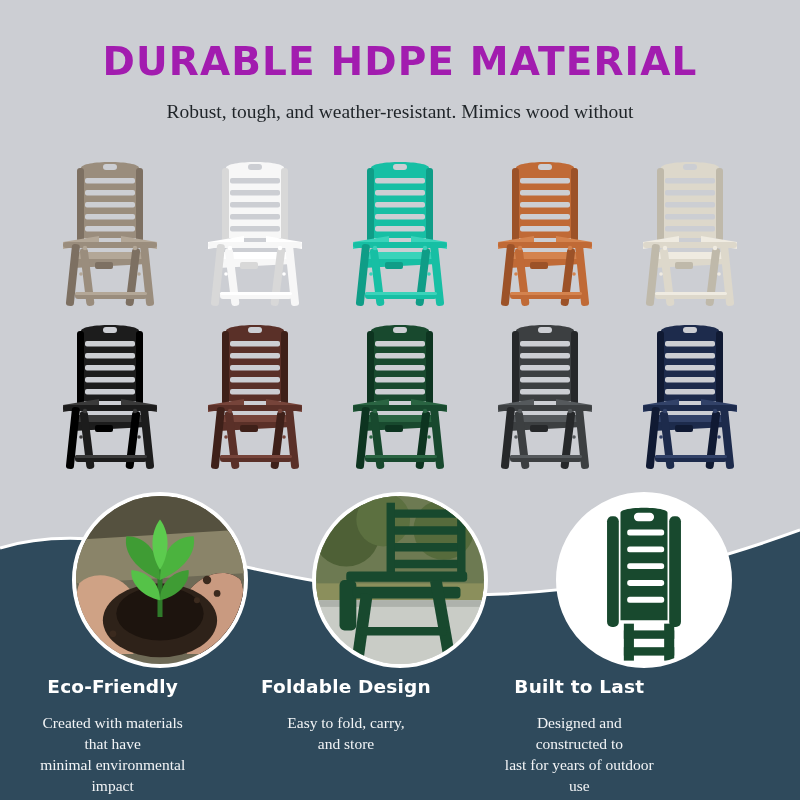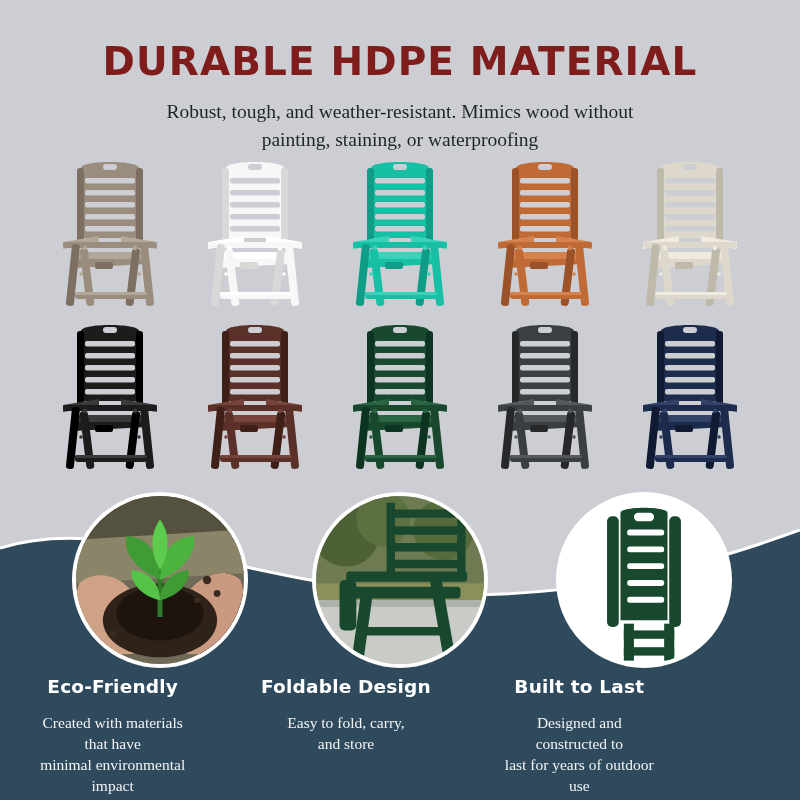--- a/index.html
+++ b/index.html
@@ -56,25 +56,24 @@
     font-family:"Liberation Serif", serif;font-size:15.5px;line-height:1.35;
     color:#f2f4f6;margin:16px;
   }
 </style>
 </head>
 <body style="background: rgb(204, 206, 211);">
 
 <div id="infographic" style="background: rgb(204, 206, 211);">
 
   <div class="header">
-    <h1 class="title" style="color: #7f1d1d;">DURABLE HDPE MATERIAL</h1>
+    <h1 class="title" style="color: #a21caf;">DURABLE HDPE MATERIAL</h1>
     <p class="subtitle" style="color: rgb(31, 36, 40);">
       <span>Robust, tough, and weather-resistant. Mimics wood without</span>
       <br>
-      <span>painting, staining, or waterproofing</span>
     </p>
   </div>
 
   <div class="chair-row row-top" id="row-top">
       <div class="chair">
   <svg viewBox="0 0 110 160" style="width:110px;height:160px;display:block;">
     <g>
 
       <path d="M26,16 C26,8 84,8 84,16 L84,86 L26,86 Z" fill="#9a8d7d"></path>
       <rect x="22" y="16" width="7" height="74" rx="3" fill="#7d7062"></rect>

